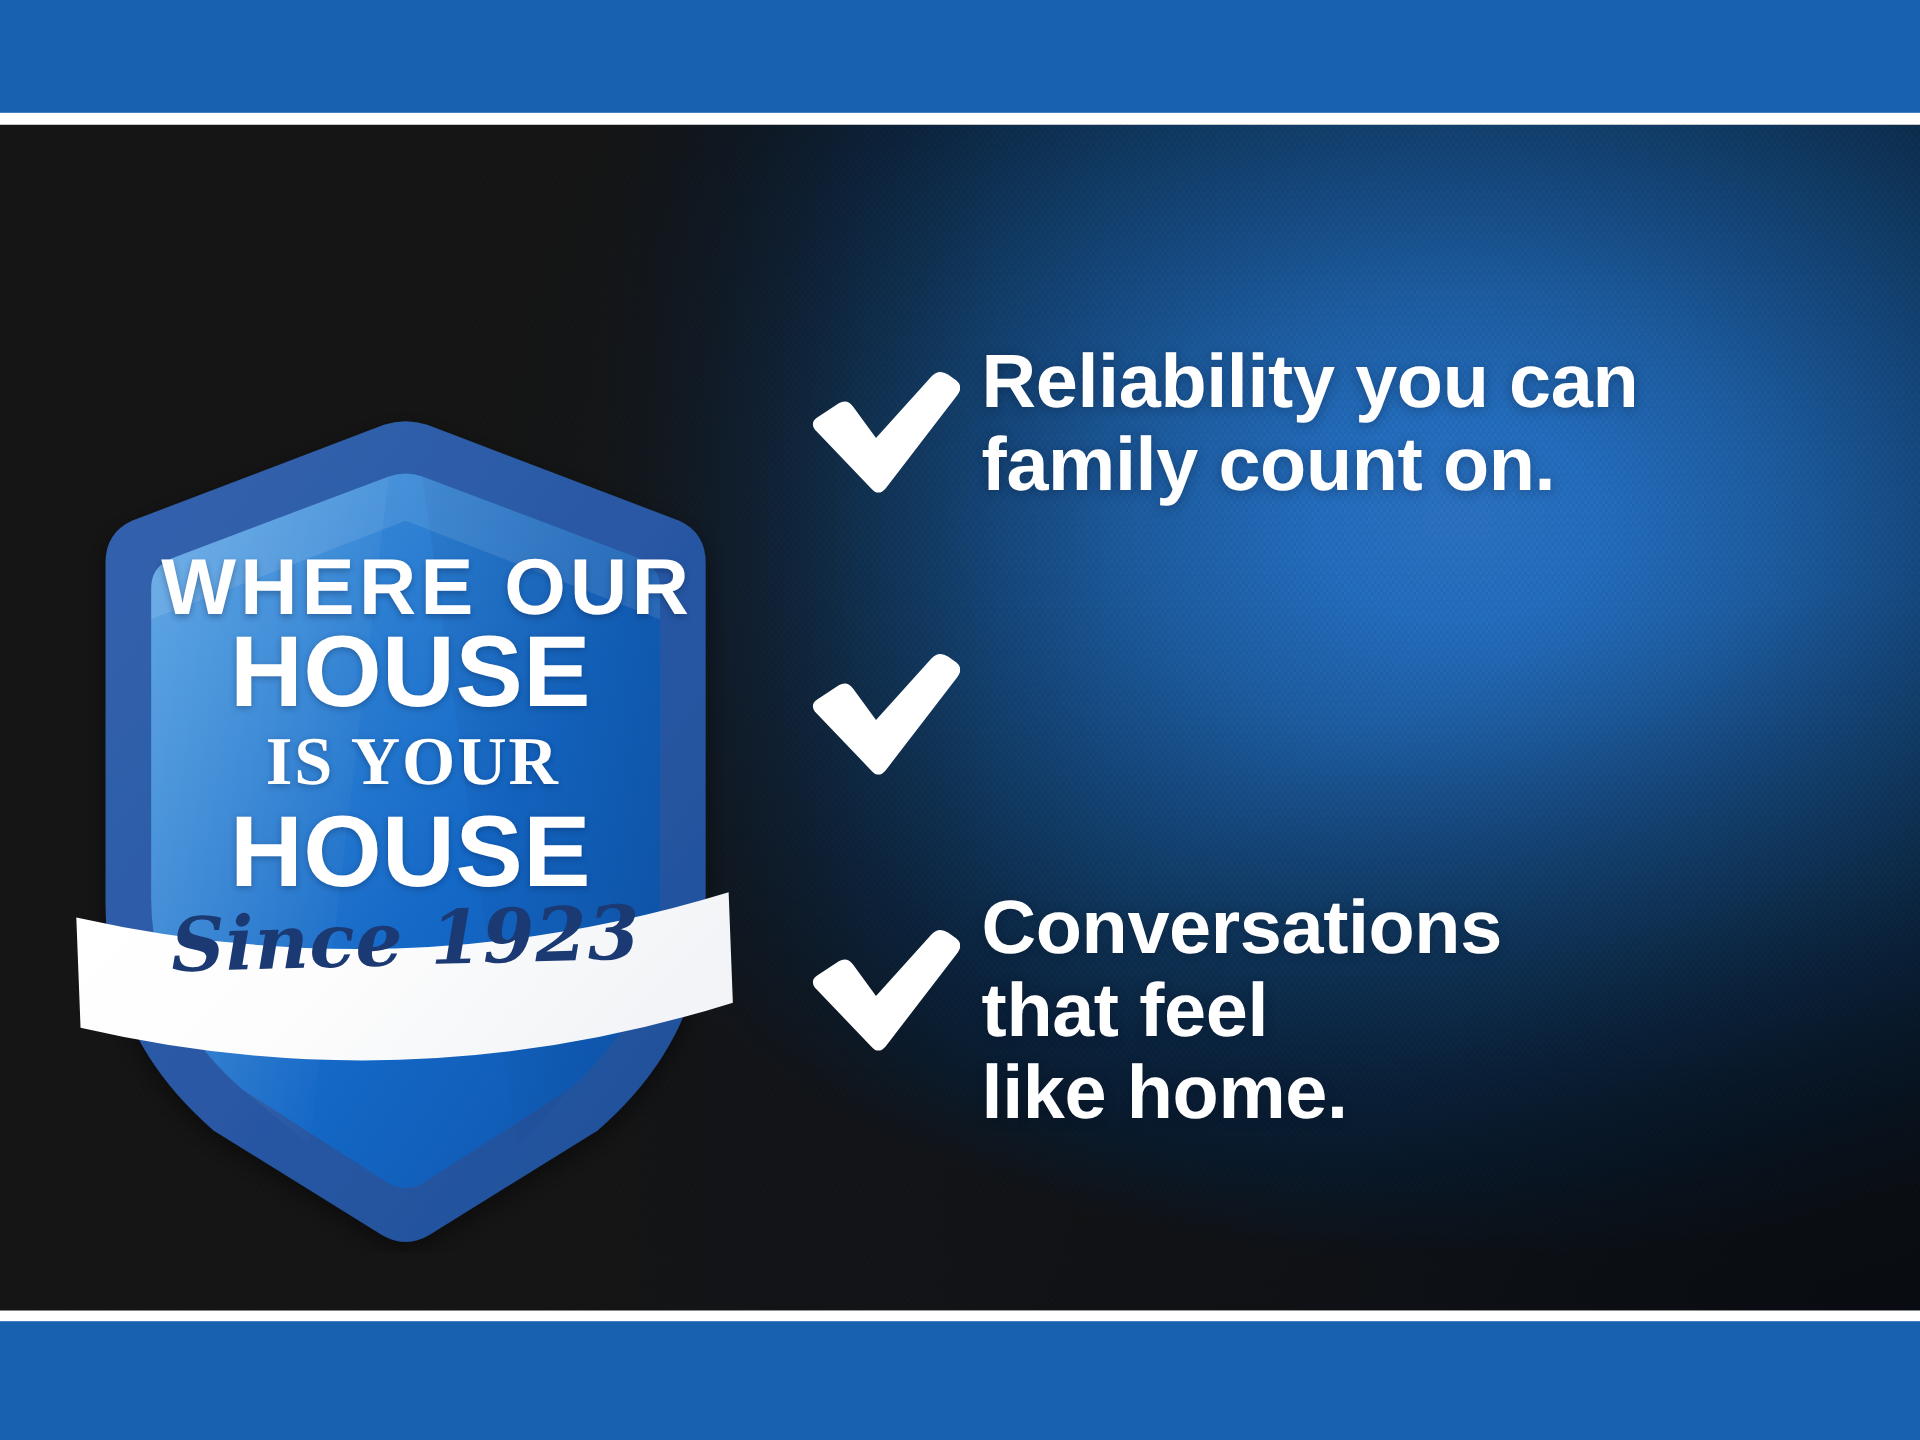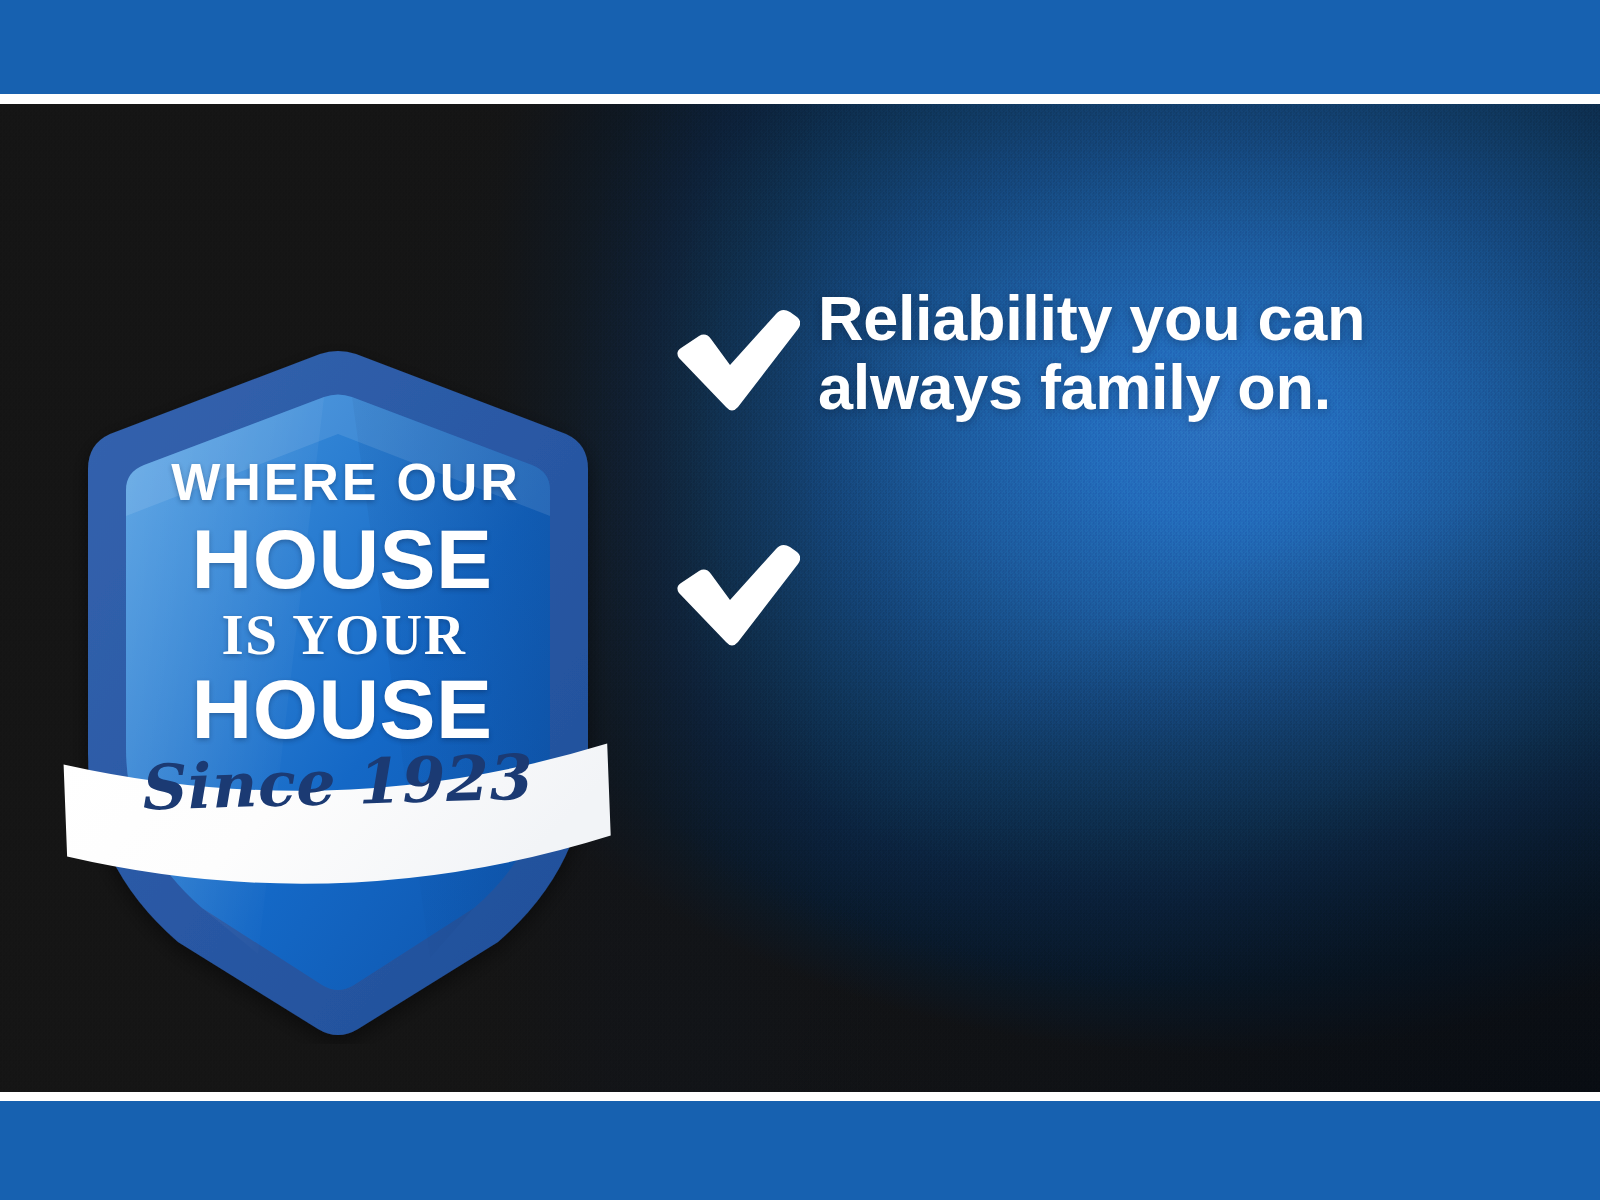--- a/index.html
+++ b/index.html
@@ -107,21 +107,21 @@
     width:100%;
     text-align:center;
     color:#ffffff;
     font-family:"Liberation Sans", sans-serif;
     font-weight:bold;
     letter-spacing:.02em;
     text-transform:uppercase;
     line-height:1;
     text-shadow:0 2px 5px rgba(5,25,60,.32);
   }
-  .st-where { top:202px; left:8px; font-size:52px; letter-spacing:.055em; }
+  .st-where { top:202px; left:18px; font-size:66px; letter-spacing:.055em; }
   .st-house1{ top:263px; left:4px; font-size:84px; letter-spacing:.005em; }
   .st-isyour{ top:352px; left:6px; font-size:57px; letter-spacing:.028em;font-family:Liberation Serif, serif; }
   .st-house2{ top:413px; left:4px; font-size:84px; letter-spacing:.005em; }
 
   .since {
     position:absolute;
     left:0; top:498px;
     width:560px;
     text-align:center;
     transform:rotate(-1.6deg);
@@ -273,30 +273,40 @@
 
     <div id="benefits">
 
       <div class="benefit b1">
         <span class="check">
           <svg viewBox="0 0 128 104">
             <path d="M7 50 Q3 44 9 40 L27 28 Q34 24 39 31 L58 57 L104 6 Q110 -1 118 4 L125 9 Q131 14 126 21 L66 99 Q60 106 54 99 Z" fill="#ffffff"></path>
           </svg>
         </span>
         <div class="btext">Reliability you can
-always family on.</div>
+family count on.</div>
       </div>
 
       <div class="benefit b2">
         <span class="check">
           <svg viewBox="0 0 128 104">
             <path d="M7 50 Q3 44 9 40 L27 28 Q34 24 39 31 L58 57 L104 6 Q110 -1 118 4 L125 9 Q131 14 126 21 L66 99 Q60 106 54 99 Z" fill="#ffffff"></path>
           </svg>
         </span>
       </div>
 
+      <div class="benefit b3">
+        <span class="check">
+          <svg viewBox="0 0 128 104">
+            <path d="M7 50 Q3 44 9 40 L27 28 Q34 24 39 31 L58 57 L104 6 Q110 -1 118 4 L125 9 Q131 14 126 21 L66 99 Q60 106 54 99 Z" fill="#ffffff"></path>
+          </svg>
+        </span>
+        <div class="btext">Conversations
+that feel
+like home.</div>
+      </div>
 
     </div>
   </div>
 
   <div class="brand-bar bottom"></div>
 
 </div>
 
 </body></html>

